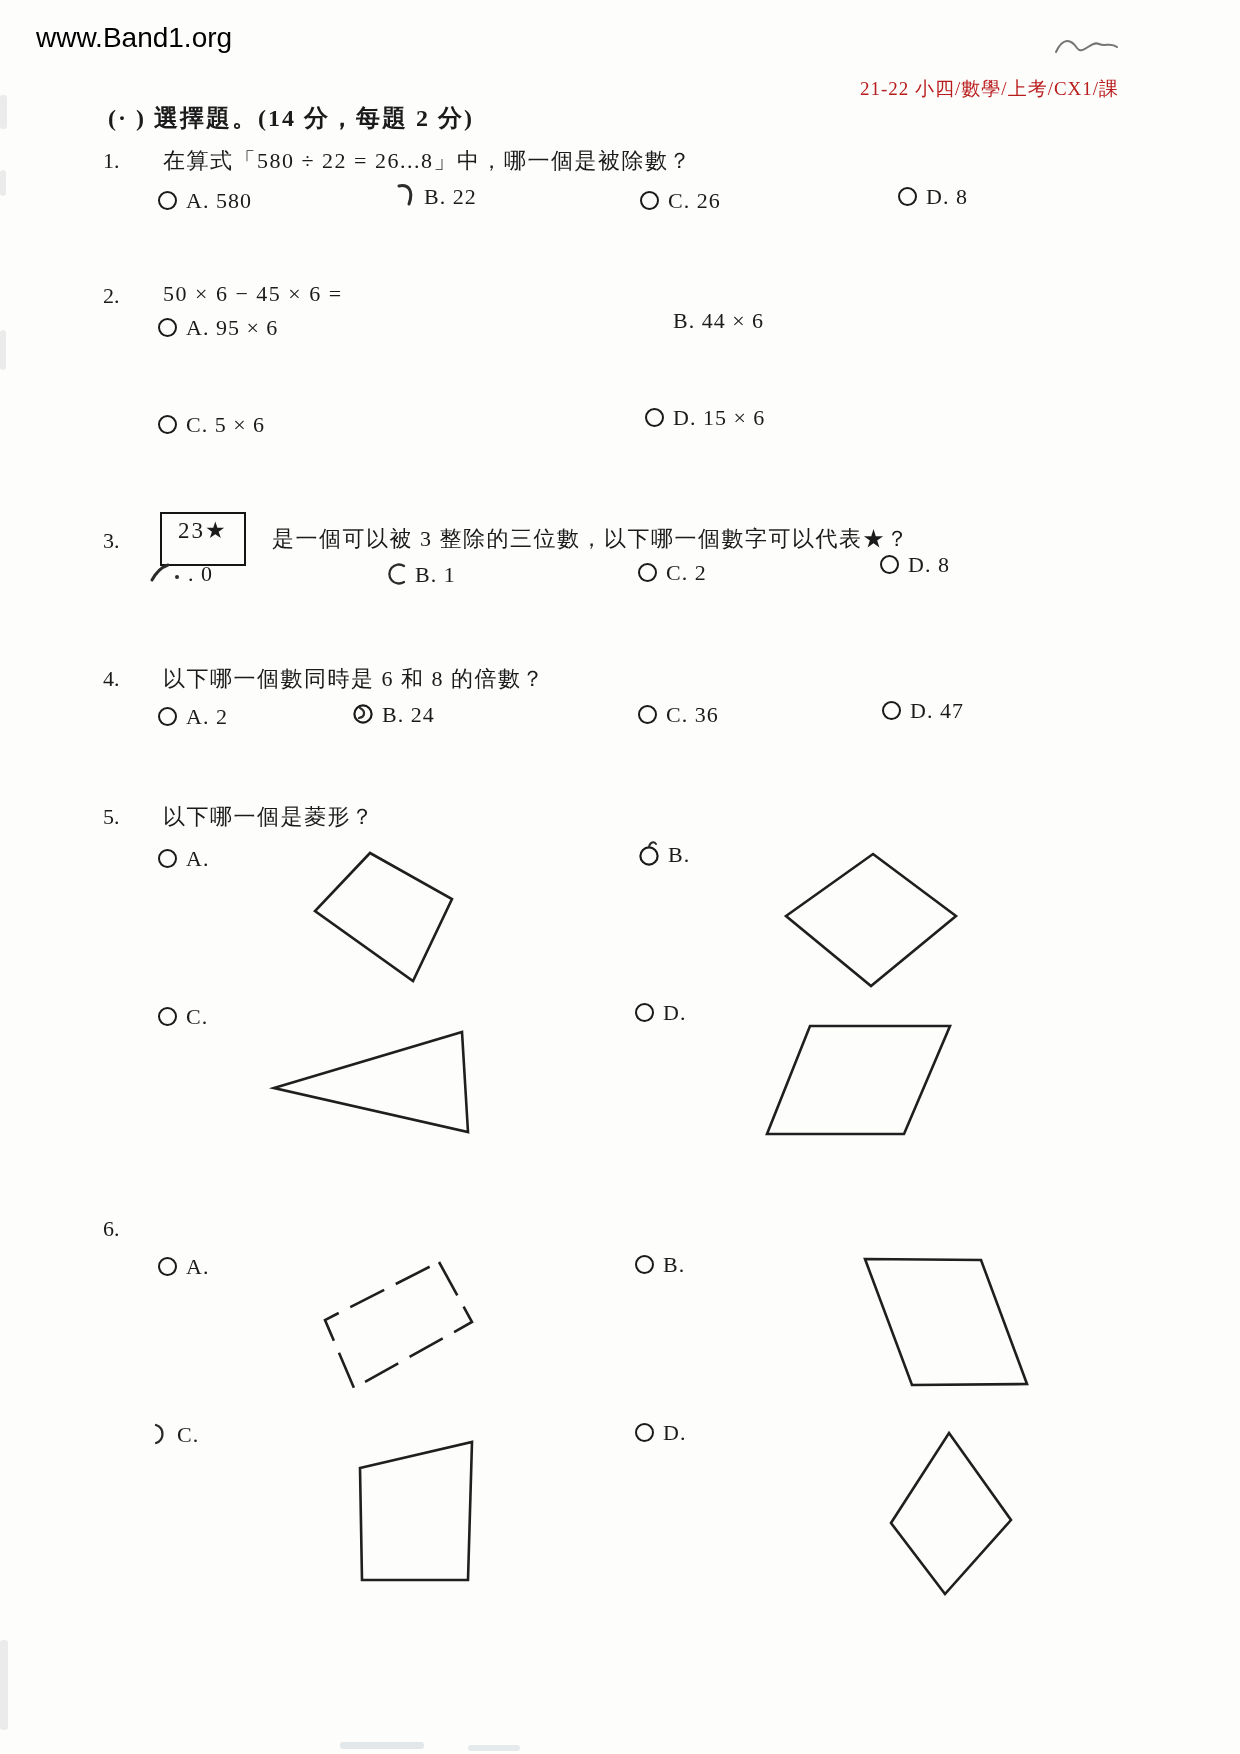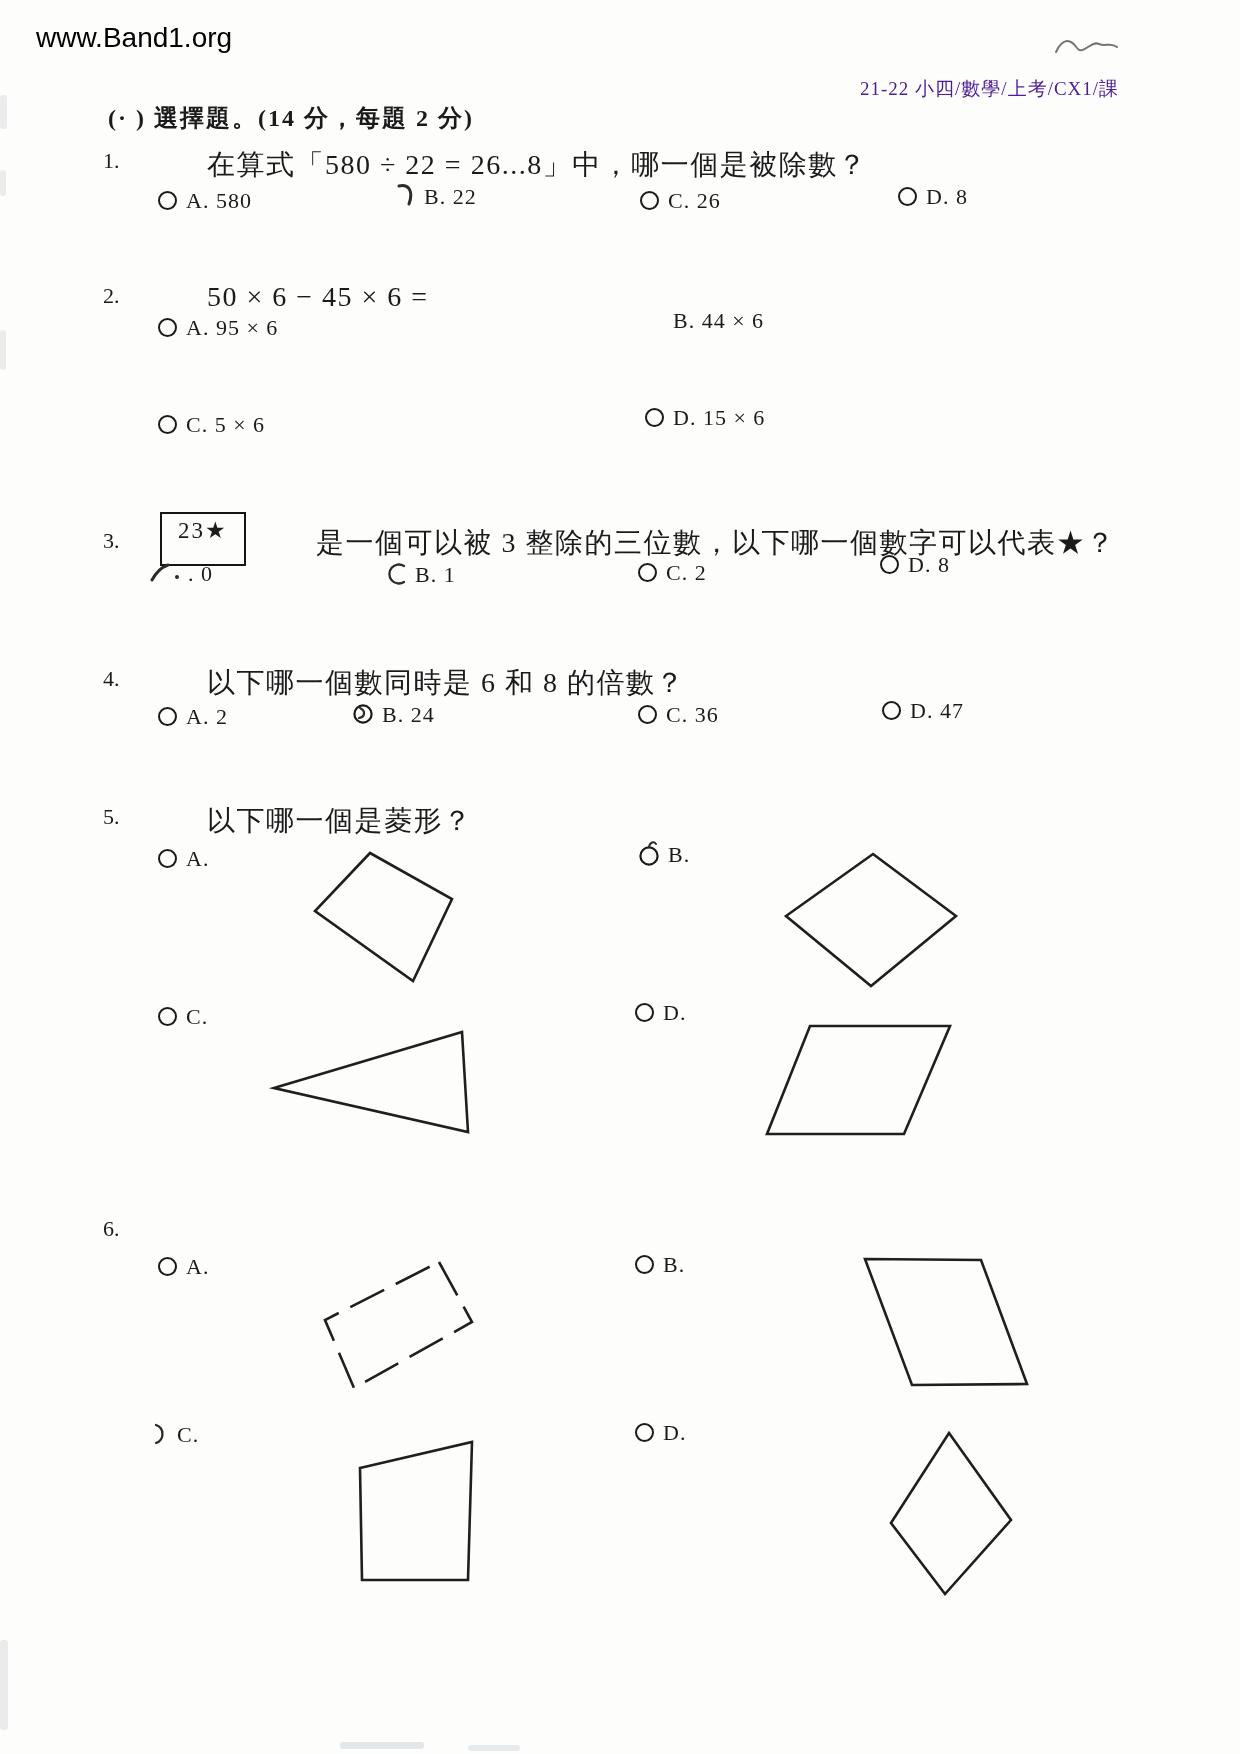--- a/index.html
+++ b/index.html
@@ -7,28 +7,28 @@
     position:relative;width:1240px;height:1754px;margin:0 auto;
     background:#fdfdfc;overflow:hidden;
     font-family:"Liberation Serif","DejaVu Serif",serif;color:#1b1b1b;
   }
   .abs{position:absolute;}
   .watermark{
     font-family:"Liberation Sans","DejaVu Sans",sans-serif;
     font-size:28px;color:#000;left:36px;top:22px;
   }
   .header-right{
-    font-size:19px;color:#4c1d95;left:860px;top:76px;letter-spacing:1px;
+    font-size:19px;color:#b91c1c;left:860px;top:76px;letter-spacing:1px;
     white-space:nowrap;
   }
   .section-title{
     font-size:24px;font-weight:bold;left:108px;top:102px;letter-spacing:2px;
   }
   .qnum{font-size:22px;}
-  .qtext{font-size:28px;letter-spacing:1.5px;white-space:nowrap;margin-left:44px;}
+  .qtext{font-size:22px;letter-spacing:1.5px;white-space:nowrap;}
   .opt{font-size:22px;white-space:nowrap;}
   .opt .olabel{letter-spacing:1px;}
   .ring{
     display:inline-block;width:15px;height:15px;border:2.2px solid #1a1a1a;
     border-radius:50%;margin-right:9px;vertical-align:-2px;
   }
   .numbox{
     border:2px solid #151515;font-size:23px;padding:3px 16px 20px 16px;
     letter-spacing:2px;
   }

